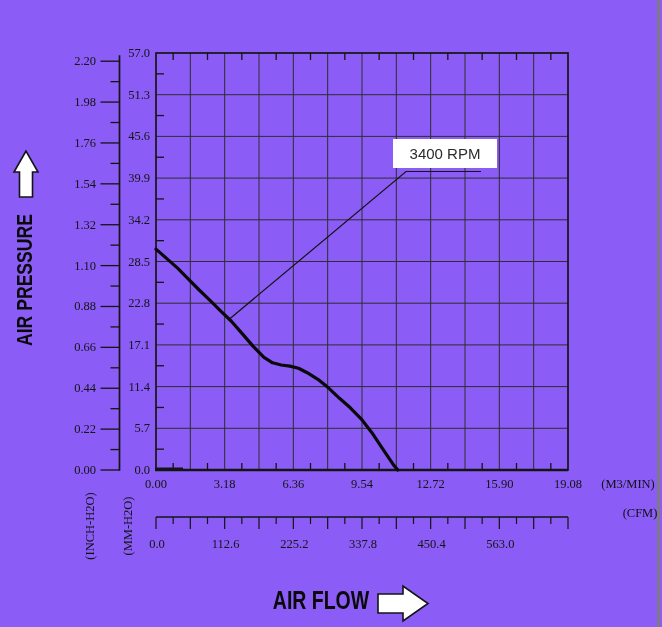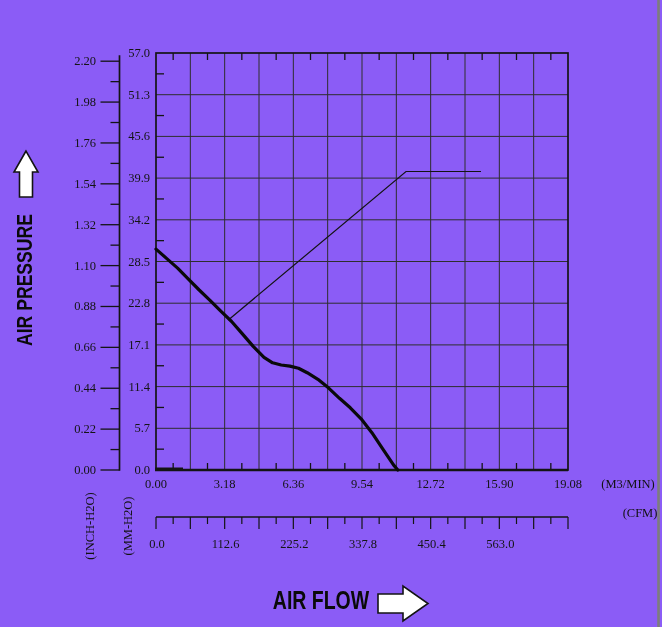--- a/index.html
+++ b/index.html
@@ -200,20 +200,21 @@
       </g>
       <g>
         <polygon points="26,151 14,172 19.5,172 19.5,197 32.5,197 32.5,172 38,172" fill="#ffffff" stroke="#141414" stroke-width="1.6" stroke-linejoin="miter"></polygon>
         <polygon points="378,594 403,594 403,586 428,603.5 403,621 403,613 378,613" fill="#ffffff" stroke="#141414" stroke-width="1.6" stroke-linejoin="miter"></polygon>
       </g>
       <g>
         <line x1="658.5" y1="0" x2="658.5" y2="627" stroke="#7d7d7d" stroke-width="2.6"></line>
       </g>
     </svg>
 
+  <div class="lbl" id="rpm-annotation">3400 RPM</div>
 
   <div class="lbl rot" id="y-axis-title">AIR PRESSURE</div>
 
   <div class="lbl" id="x-axis-title">AIR FLOW</div>
 
   <div class="lbl" id="inch-unit-label">(INCH-H2O)</div>
 
   <div class="lbl" id="mm-unit-label">(MM-H2O)</div>
 
   <div class="lbl" id="m3min-unit-label">(M3/MIN)</div>

